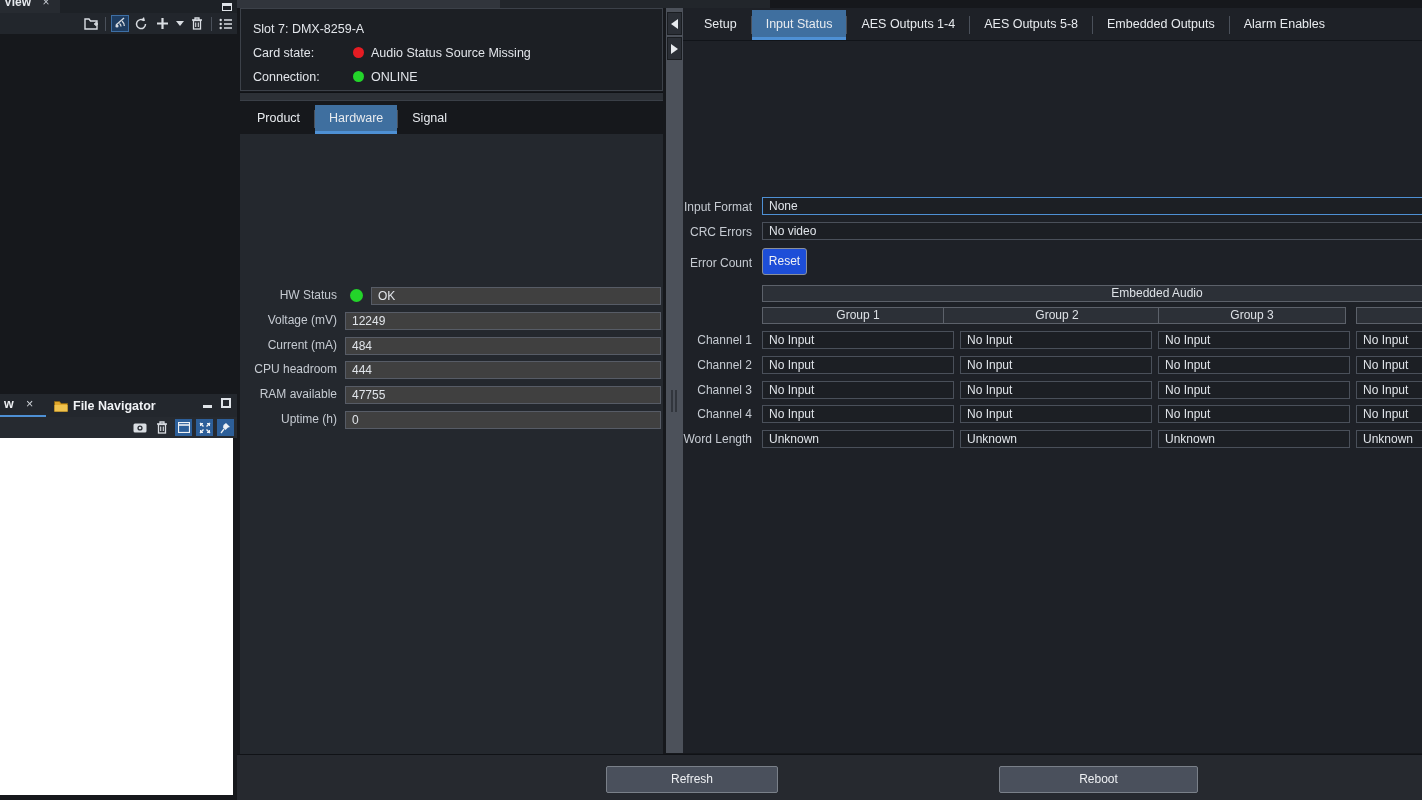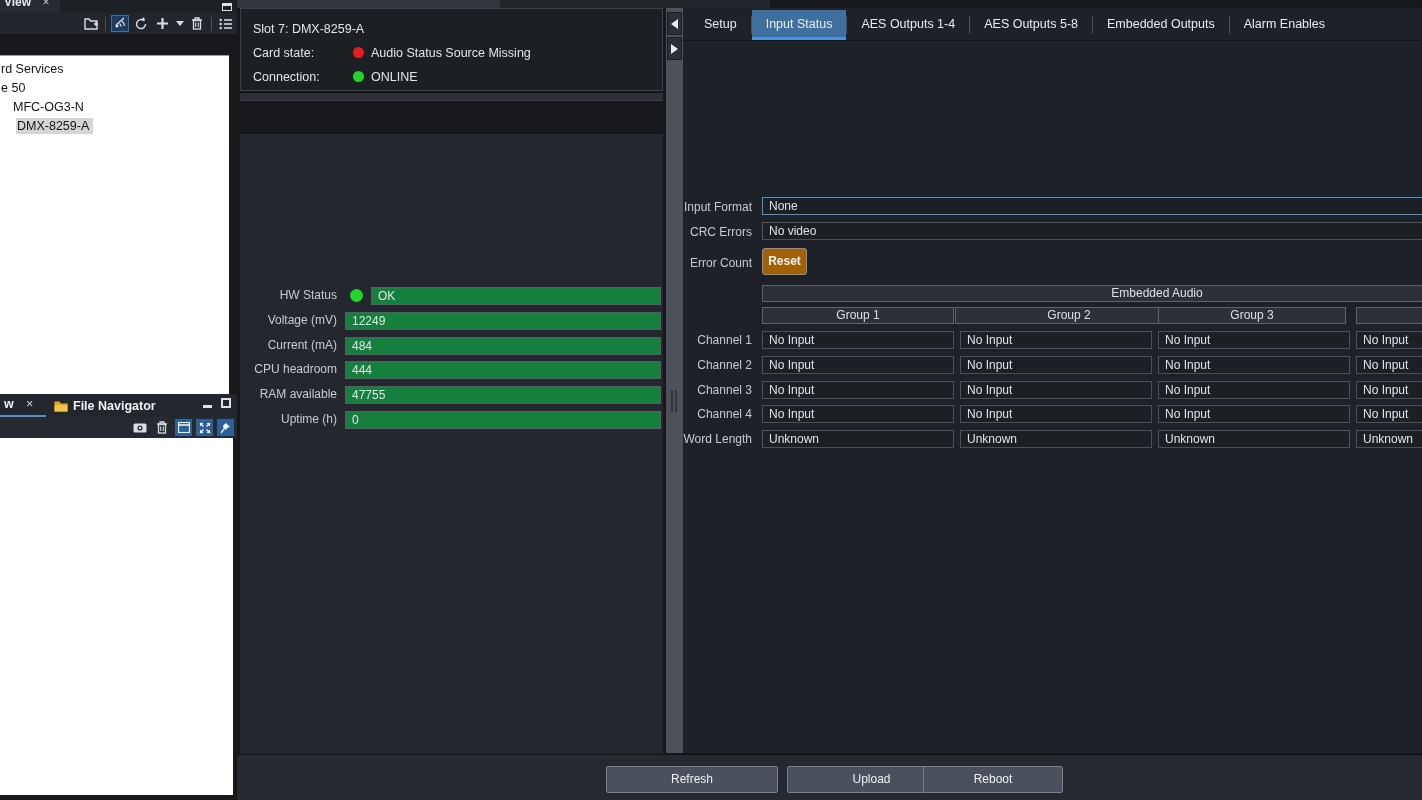--- a/index.html
+++ b/index.html
@@ -62,43 +62,43 @@
   #card-sep { left:240px; top:92px; width:423px; height:9px; background:#2c3036;
       border-top:1px solid #101216; border-bottom:1px solid #3a3f47; }
   #card-tabs { left:240px; top:101px; width:423px; height:33px; display:flex; align-items:flex-end; padding-left:3px; }
   .ptab { height:29px; line-height:27px; padding:0 14px; font-weight:normal; font-size:12.5px;
       color:#e8ebef; border-bottom:3px solid transparent; }
   .ptab.active { background:#3f6f9f; border-bottom-color:#4e90d4; }
   .vsep { width:1px; height:18px; background:#4a505a; margin:0 0 6px 0; }
   #form-area { left:240px; top:134px; width:423px; height:680px; background:#24282e; }
   .frow { position:absolute; left:0; width:423px; height:19px; }
   .flabel { position:absolute; left:0; top:1px; width:97px; text-align:right; font-size:12px; color:#c6cbd2; white-space:nowrap; }
-  .fbox { position:absolute; top:0; height:18px; line-height:16px; background:#15803d;
+  .fbox { position:absolute; top:0; height:18px; line-height:16px; background:#404040;
       border:1px solid #575c66; color:#e0e4e9; font-size:12px; padding-left:6px; overflow:hidden; white-space:nowrap; }
 
   
   #splitter { left:666px; top:8px; width:17px; height:745px; background:#4c515a; }
   .spbtn { position:absolute; left:1px; width:15px; height:23px; background:#2b2f36;
       border:1px solid #1a1d21; display:flex; align-items:center; justify-content:center; }
   .tri-l { width:0; height:0; border-top:5px solid transparent; border-bottom:5px solid transparent; border-right:7px solid #e8ebef; }
   .tri-r { width:0; height:0; border-top:5px solid transparent; border-bottom:5px solid transparent; border-left:7px solid #e8ebef; }
   .grip { position:absolute; width:2px; height:22px; background:#32363d; top:382px; }
 
   
   #right-panel { left:683px; top:8px; width:739px; height:745px; background:#1e2127; overflow:hidden; }
   #right-tabs { position:absolute; left:0; top:2px; width:900px; height:31px; display:flex;
       align-items:flex-end; padding-left:7px; border-bottom:1px solid #111419; }
   #right-tabs .ptab { height:30px; line-height:28px; }
   .rrow-label { position:absolute; left:0; width:69px; text-align:right; font-size:12px; color:#c6cbd2; white-space:nowrap; }
   .hcell { position:absolute; height:17px; line-height:15px; background:#2c3037; border:1px solid #5c616a;
       color:#dde1e6; font-size:12px; text-align:center; overflow:hidden; white-space:nowrap; }
   .dcell { position:absolute; height:18px; line-height:16px; background:#1c1f24; border:1px solid #4a505a;
       color:#e0e4e9; font-size:12px; padding-left:6px; overflow:hidden; white-space:nowrap; }
-  .btn { background:#a16207; border:1px solid #8a9099; border-radius:3px; color:#f0f2f5;
-      font-size:12px; text-align:center; position:absolute;font-weight:bold; }
+  .btn { background:#1d4ed8; border:1px solid #8a9099; border-radius:3px; color:#f0f2f5;
+      font-size:12px; text-align:center; position:absolute; }
 
   
   #bottom-bar { left:237px; top:754px; width:1185px; height:46px; background:#26292f; border-top:1px solid #101216; }
   .bbtn { position:absolute; top:11px; height:27px; line-height:25px; background:#4a505c;
       border:1px solid #7a8089; border-radius:2px; color:#eef0f3; font-size:12px; text-align:center; }
 </style>
 </head>
 <body>
 
 <div id="screen">
@@ -153,26 +153,20 @@
           <circle cx="1.7" cy="2" r="1.2" fill="#d9dde2"></circle>
           <circle cx="1.7" cy="6" r="1.2" fill="#d9dde2"></circle>
           <circle cx="1.7" cy="10" r="1.2" fill="#d9dde2"></circle>
           <path d="M5 2h8M5 6h8M5 10h8" stroke="#d9dde2" stroke-width="1.4"></path>
         </svg>
     </div>
   </div>
 
   <div class="abs" id="left-gap"></div>
 
-  <div class="abs" id="tree-panel">
-      <div class="tree-row" style="padding-left: 0px;"><span class="tree-label">rd Services</span></div>
-      <div class="tree-row" style="padding-left: 0px;"><span class="tree-label">e 50</span></div>
-      <div class="tree-row" style="padding-left: 12px;"><span class="tree-label">MFC-OG3-N</span></div>
-      <div class="tree-row" style="padding-left: 16px;"><span class="tree-label selected">DMX-8259-A</span></div>
-    </div>
 
   <div class="abs" id="fn-tabbar">
     <div id="fn-tab1">
       <span>w</span>
       <span class="x">×</span>
     </div>
     <div id="fn-tab2">
       <svg width="14" height="12" viewBox="0 0 14 12">
           <path d="M0.5 1.5h5l1.5 2h6.5v8H.5z" fill="#e0a62a" stroke="#8a6410" stroke-width="0.8"></path>
           <path d="M.5 5h13v6.5H.5z" fill="#f0c34e"></path>
@@ -239,20 +233,27 @@
     <div class="ci-line" style="top:36px">Card state:</div>
     <div class="dot red" style="left:112px;top:38px;width:11px;height:11px"></div>
     <div class="ci-line" style="left:130px;top:36px">Audio Status Source Missing</div>
     <div class="ci-line" style="top:60px">Connection:</div>
     <div class="dot green" style="left:112px;top:62px;width:11px;height:11px"></div>
     <div class="ci-line" style="left:130px;top:60px">ONLINE</div>
   </div>
 
   <div class="abs" id="card-sep"></div>
 
+  <div class="abs" id="card-tabs">
+      <div class="ptab">Product</div>
+      <div class="vsep"></div>
+      <div class="ptab active">Hardware</div>
+      <div class="vsep"></div>
+      <div class="ptab">Signal</div>
+    </div>
 
   <div class="abs" id="form-area">
       <div class="frow" style="top: 153px;">
         <div class="flabel">HW Status</div>
         <div class="dot green" style="left: 110px; top: 2px; width: 13px; height: 13px;"></div>
         <div class="fbox" style="left: 131px; width: 290px;">OK</div>
       </div>
       <div class="frow" style="top: 178px;">
         <div class="flabel">Voltage (mV)</div>
         <div class="fbox" style="left: 105px; width: 316px;">12249</div>
@@ -306,21 +307,21 @@
 
     <div class="rrow-label" style="top:217px">CRC Errors</div>
     <div class="dcell" style="left:79px;top:214px;width:790px">No video</div>
 
     <div class="rrow-label" style="top:248px">Error Count</div>
     <div class="btn" style="left:79px;top:240px;width:45px;height:27px;line-height:25px">Reset</div>
 
     <div class="hcell" style="left:79px;top:277px;width:790px">Embedded Audio</div>
     <div id="ea-table">
         <div class="hcell" style="left: 79px; top: 299px; width: 192px;">Group 1</div>
-        <div class="hcell" style="left: 272px; top: 299px; width: 228px;">Group 2</div>
+        <div class="hcell" style="left: 260px; top: 299px; width: 228px;">Group 2</div>
         <div class="hcell" style="left: 475px; top: 299px; width: 188px;">Group 3</div>
         <div class="hcell" style="left: 673px; top: 299px; width: 192px;"></div>
         <div class="rrow-label" style="top: 325px;">Channel 1</div>
         <div class="dcell" style="left: 79px; top: 323px; width: 192px;">No Input</div>
         <div class="dcell" style="left: 277px; top: 323px; width: 192px;">No Input</div>
         <div class="dcell" style="left: 475px; top: 323px; width: 192px;">No Input</div>
         <div class="dcell" style="left: 673px; top: 323px; width: 192px;">No Input</div>
         <div class="rrow-label" style="top: 350px;">Channel 2</div>
         <div class="dcell" style="left: 79px; top: 348px; width: 192px;">No Input</div>
         <div class="dcell" style="left: 277px; top: 348px; width: 192px;">No Input</div>
@@ -339,17 +340,16 @@
         <div class="rrow-label" style="top: 424px;">Word Length</div>
         <div class="dcell" style="left: 79px; top: 422px; width: 192px;">Unknown</div>
         <div class="dcell" style="left: 277px; top: 422px; width: 192px;">Unknown</div>
         <div class="dcell" style="left: 475px; top: 422px; width: 192px;">Unknown</div>
         <div class="dcell" style="left: 673px; top: 422px; width: 192px;">Unknown</div>
       </div>
   </div>
 
   <div class="abs" id="bottom-bar">
       <div class="bbtn" style="left: 369px; width: 172px;">Refresh</div>
-      <div class="bbtn" style="left: 550px; width: 169px;">Upload</div>
-      <div class="bbtn" style="left: 686px; width: 140px;">Reboot</div>
+      <div class="bbtn" style="left: 762px; width: 199px;">Reboot</div>
     </div>
 
 </div>
 
 </body></html>

